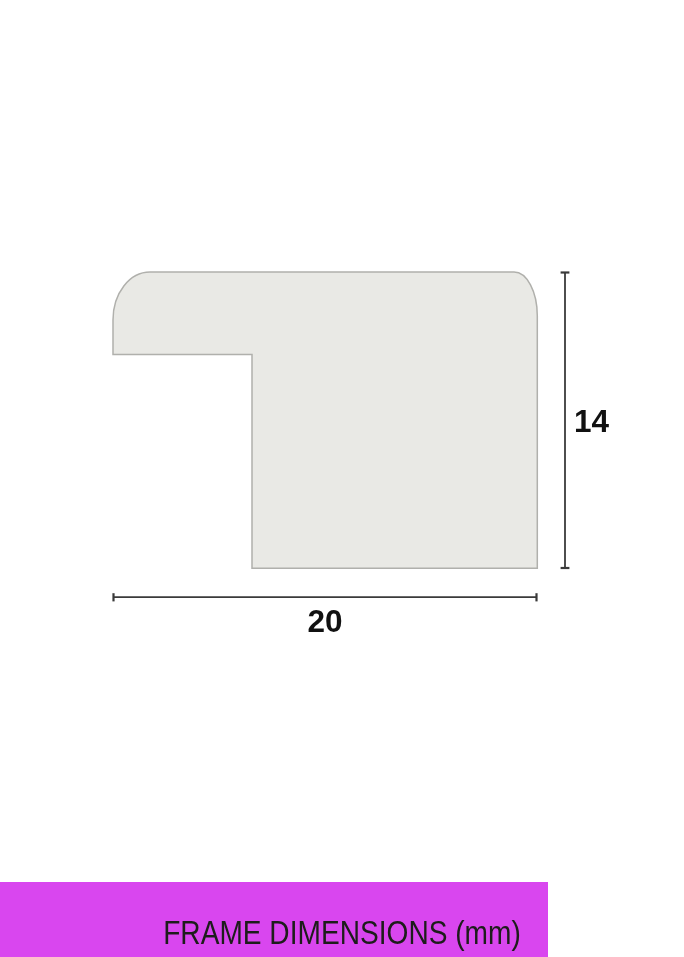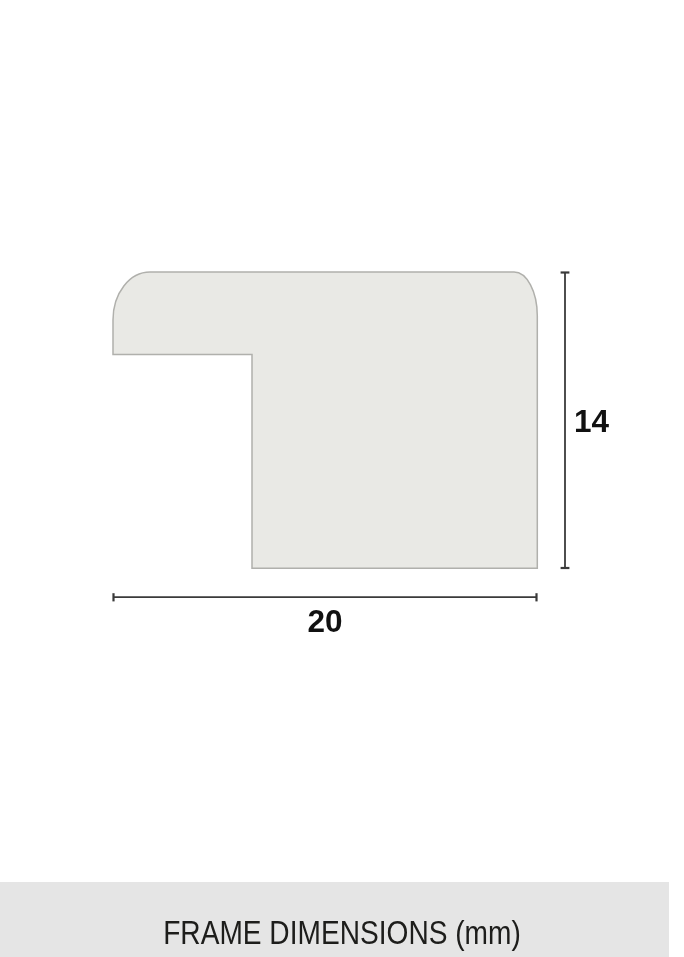--- a/index.html
+++ b/index.html
@@ -1,19 +1,19 @@
 <!DOCTYPE html>
 <html><head>
 <meta charset="utf-8">
 <style>
   html,body{margin:0;padding:0;}
   body{width:684px;height:957px;background:#ffffff;position:relative;overflow:hidden;
        font-family:"Liberation Sans", sans-serif;}
   .stage{position:absolute;left:0;top:0;width:684px;height:957px;}
-  .footer{position:absolute;left:0;top:882px;width:669px;height:75px;background:#e5e5e5;}
+  .footer{position:absolute;left:0;top:882px;width:548px;height:75px;background:#d946ef;}
   .footer-text{position:absolute;left:0;top:34px;width:684px;text-align:center;
       font-size:33px;color:#1d1d1b;letter-spacing:0;line-height:33px;
       transform:scaleX(0.852);transform-origin:342px 0;}
 </style>
 </head>
 <body>
 
 <div class="stage">
 <svg width="684" height="880" viewBox="0 0 684 880" xmlns="http://www.w3.org/2000/svg">
 

